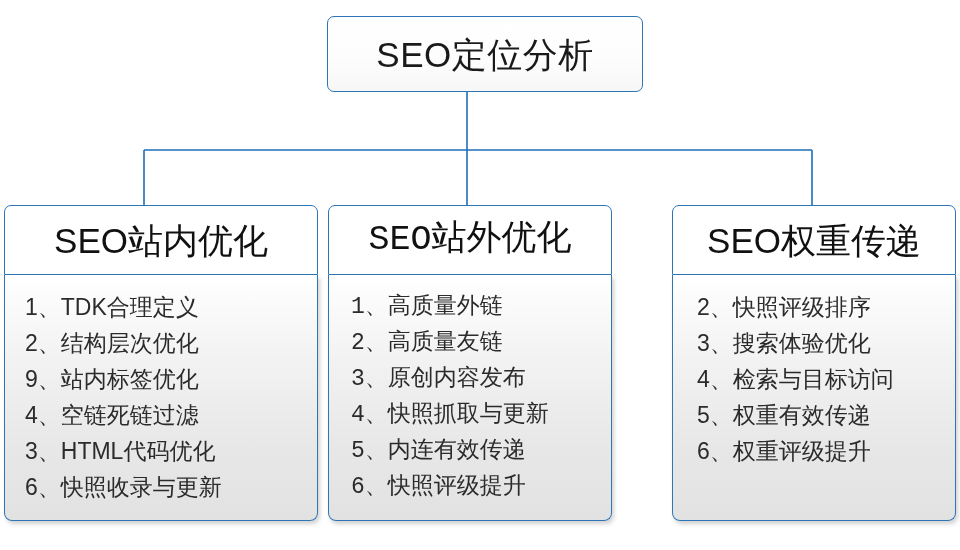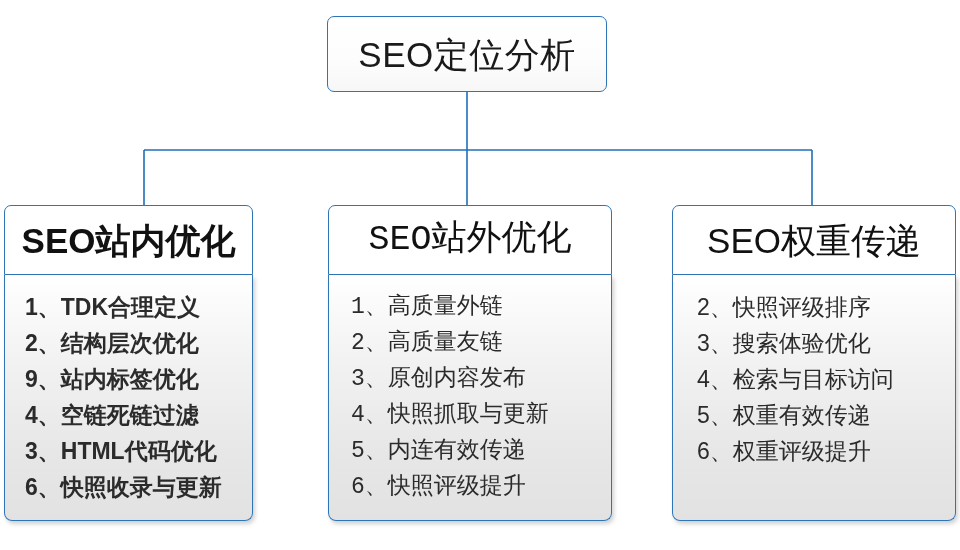--- a/index.html
+++ b/index.html
@@ -28,21 +28,21 @@
     width: 960px;
     height: 550px;
     pointer-events: none;
   }
 
   
   .root-node {
     position: absolute;
     left: 327px;
     top: 16px;
-    width: 280px;
+    width: 316px;
     height: 76px;
     box-sizing: border-box;
     border: 1.4px solid #2E75B6;
     border-radius: 7px;
     background: linear-gradient(to bottom, #ffffff 0%, #fdfdfd 55%, #f7f7f7 100%);
     display: flex;
     align-items: center;
     justify-content: center;
   }
   .root-title {
@@ -95,21 +95,21 @@
   }
   .branch-list li {
     font-size: 23px;
     color: #2b2b2b;
     line-height: 36px;
     height: 36px;
     white-space: nowrap;
   }
 
   
-  .branch.col-1 { left: 4px;   width: 249px; font-weight: bold; }
+  .branch.col-1 { left: 4px;   width: 314px; }
   .branch.col-2 { left: 328px; width: 284px; font-family: Liberation Mono, monospace; }
   .branch.col-3 { left: 672px; width: 284px; }
 
   .branch.col-1 .branch-list { padding-left: 20px; }
   .branch.col-2 .branch-list { padding-left: 22px; }
   .branch.col-3 .branch-list { padding-left: 24px; }
 </style>
 </head>
 <body>
 

